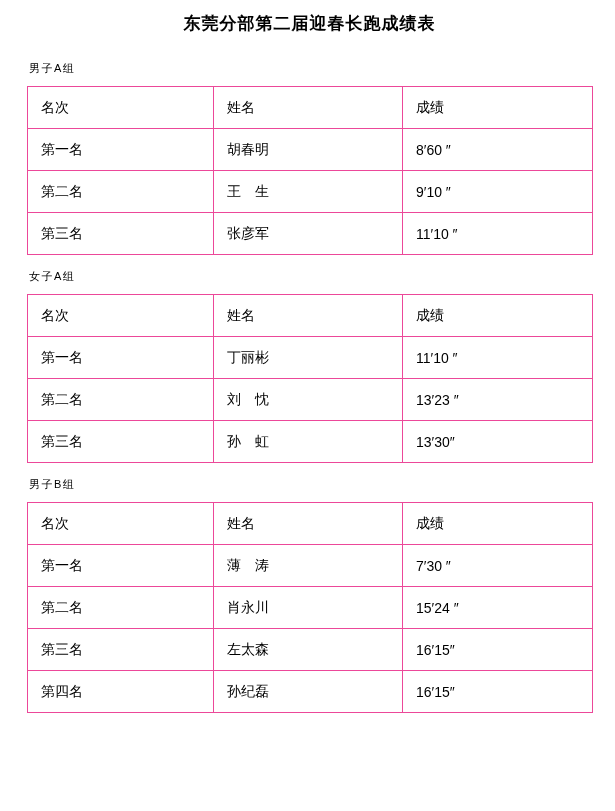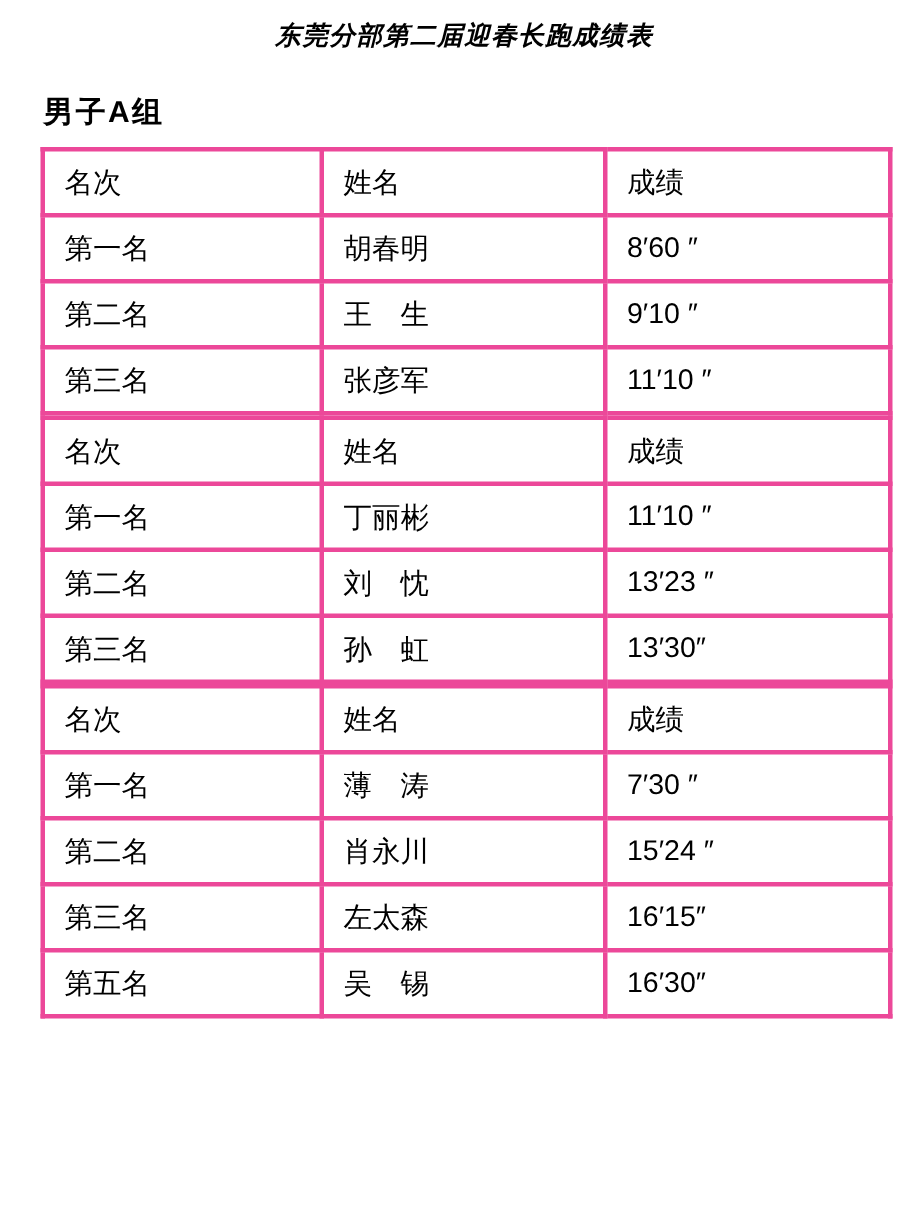--- a/index.html
+++ b/index.html
@@ -16,38 +16,37 @@
     padding: 0 23px 0 27px;
     overflow: hidden;
     background: #ffffff;
   }
   .title {
     font-size: 17px;
     font-weight: bold;
     text-align: center;
     margin: 12px 0 26px 0;
     letter-spacing: 1px;
-    font-style: italic;
   }
   .section-heading {
-    font-size: 20px;
-    font-weight: bold;
+    font-size: 11px;
+    font-weight: normal;
     margin: 14px 0 10px 2px;
     letter-spacing: 1.5px;
   }
   table.results {
     border-collapse: collapse;
     width: 565px;
     table-layout: fixed;
   }
   table.results td {
-    border: 3px solid #ec4899;
+    border: 1px solid #ec4899;
     height: 41px;
     padding: 0 4px 0 13px;
-    font-size: 19px;
+    font-size: 14px;
     vertical-align: middle;
     overflow: hidden;
     white-space: nowrap;
   }
   col.c1 { width: 186px; }
   col.c2 { width: 189px; }
   col.c3 { width: 190px; }
 </style>
 </head>
 <body>
@@ -80,20 +79,21 @@
         <td>9′10 ″</td>
       </tr>
       <tr>
         <td>第三名</td>
         <td>张彦军</td>
         <td>11′10 ″</td>
       </tr>
     </tbody>
   </table>
 
+  <div class="section-heading">女子A组</div>
   <table class="results">
     <colgroup>
         <col class="c1">
         <col class="c2">
         <col class="c3">
       </colgroup>
     <tbody>
       <tr>
         <td>名次</td>
         <td>姓名</td>
@@ -110,20 +110,21 @@
         <td>13′23 ″</td>
       </tr>
       <tr>
         <td>第三名</td>
         <td>孙　虹</td>
         <td>13′30″</td>
       </tr>
     </tbody>
   </table>
 
+  <div class="section-heading">男子B组</div>
   <table class="results">
     <colgroup>
         <col class="c1">
         <col class="c2">
         <col class="c3">
       </colgroup>
     <tbody>
       <tr>
         <td>名次</td>
         <td>姓名</td>
@@ -138,20 +139,20 @@
         <td>第二名</td>
         <td>肖永川</td>
         <td>15′24 ″</td>
       </tr>
       <tr>
         <td>第三名</td>
         <td>左太森</td>
         <td>16′15″</td>
       </tr>
       <tr>
-        <td>第五名</td>
-        <td>吴　锡</td>
-        <td>16′30″</td>
+        <td>第四名</td>
+        <td>孙纪磊</td>
+        <td>16′15″</td>
       </tr>
     </tbody>
   </table>
 
 </div>
 
 </body></html>

